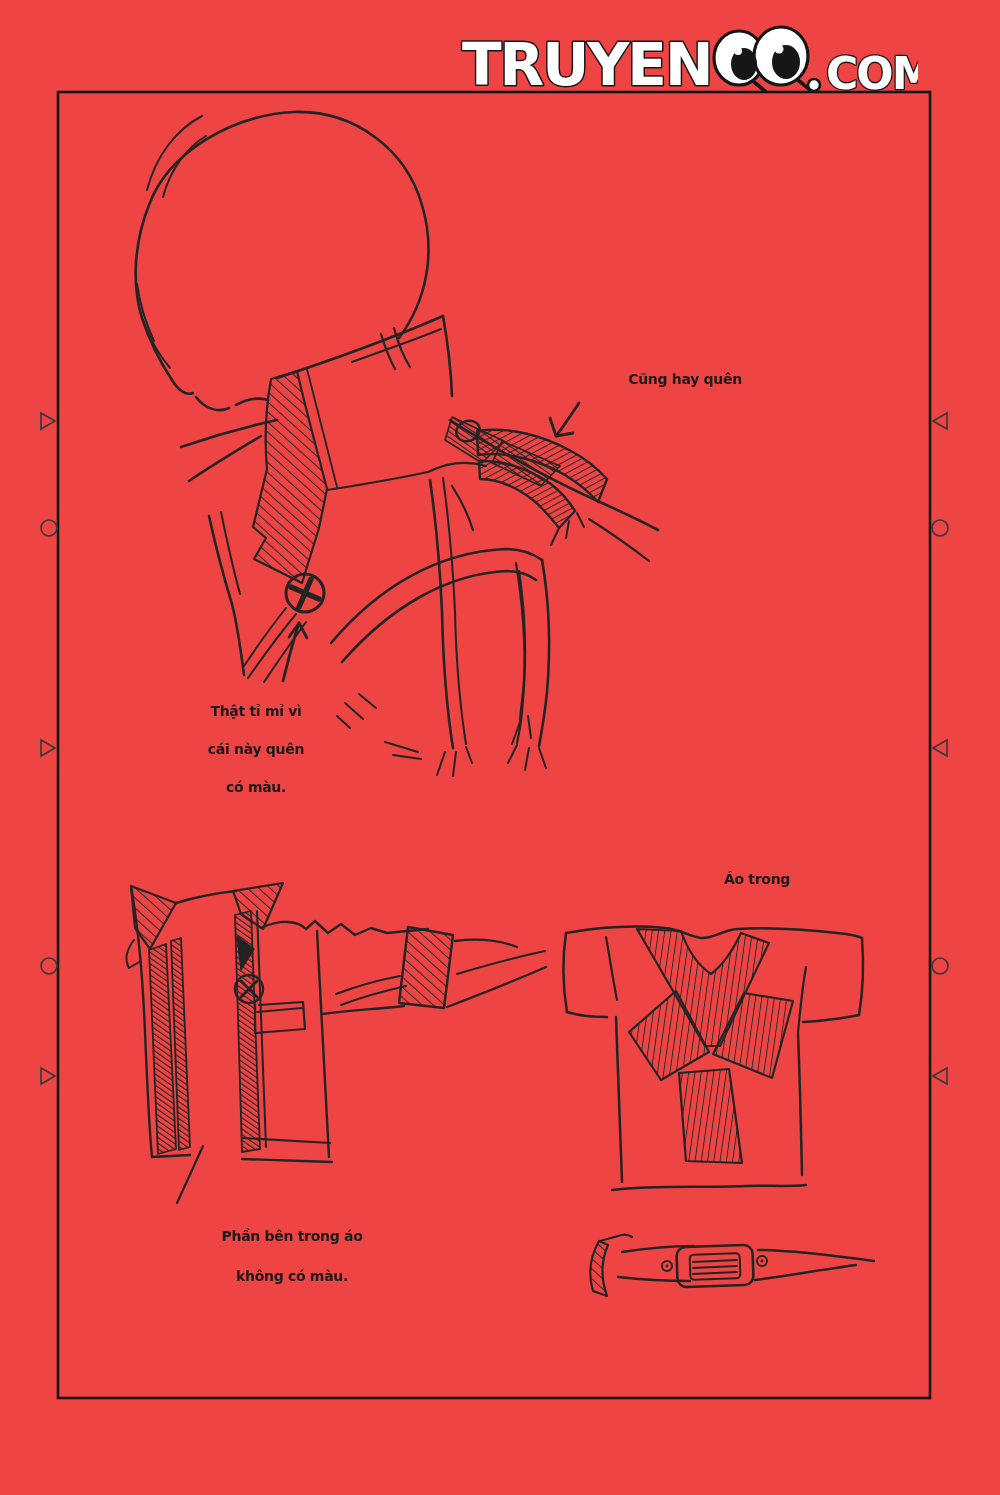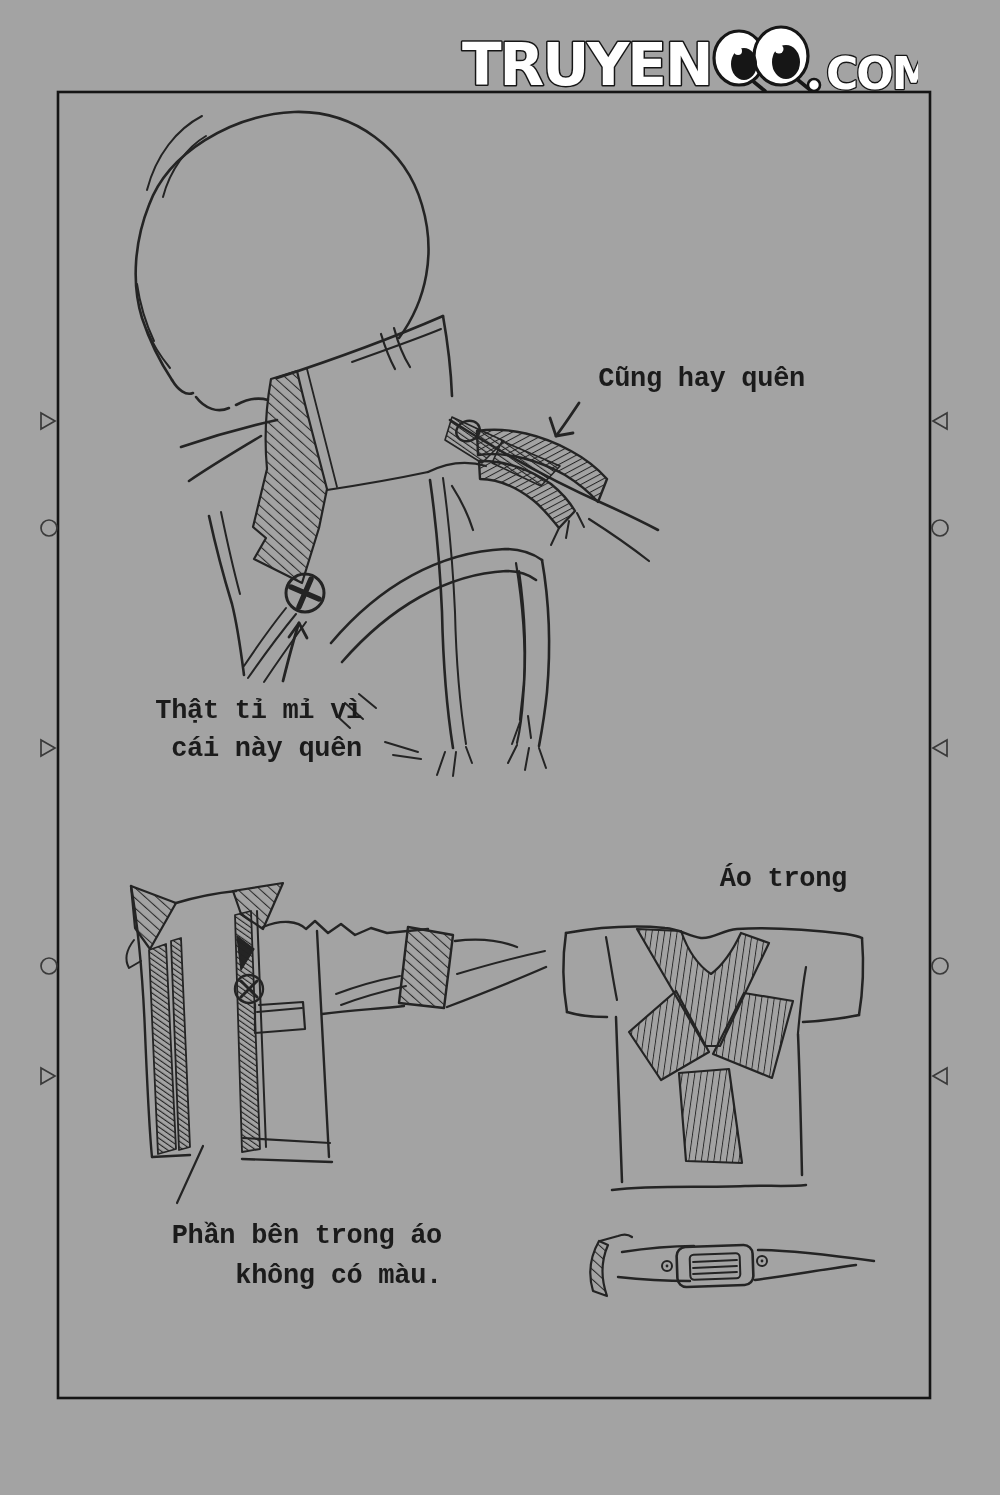--- a/index.html
+++ b/index.html
@@ -1,31 +1,31 @@
 <!DOCTYPE html>
 <html><head>
 <meta charset="utf-8">
 <style>
   html,body{margin:0;padding:0;background:#e8e8e8;}
   .stage{
     position:relative;width:1000px;height:1495px;margin:0 auto;
-    background:#a3a3a3;overflow:hidden;
+    background:#ef4444;overflow:hidden;
     font-family:"DejaVu Sans","Liberation Sans",sans-serif;
   }
   .art{position:absolute;left:0;top:0;width:1000px;height:1495px;}
   .logo{position:absolute;left:458px;top:22px;width:460px;height:80px;}
   .logo svg{width:100%;height:100%;display:block;}
   .logo text{
     font-family:"DejaVu Sans","Liberation Sans",sans-serif;
     font-weight:700;fill:#ffffff;stroke:#161616;
     paint-order:stroke;stroke-linejoin:round;
   }
   .note{
-    position:absolute;text-align:right;font-weight:700;color:#1b1b1b;
-    font-size:27px;line-height:38px;letter-spacing:-0.3px;white-space:nowrap;font-family:Liberation Mono, monospace;
+    position:absolute;text-align:center;font-weight:700;color:#1b1b1b;
+    font-size:14px;line-height:38px;letter-spacing:-0.3px;white-space:nowrap;
   }
   .note div{white-space:nowrap;}
 </style>
 </head>
 <body>
 
 <div class="stage">
 
   <div class="logo">
     <svg viewBox="0 0 460 78">
@@ -223,20 +223,21 @@
     </g>
   </svg>
 
   <div class="note" style="left:565px;top:360px;width:240px;">
     <div>Cũng hay quên</div>
   </div>
 
   <div class="note" style="left:150px;top:692px;width:212px;">
     <div>Thật tỉ mỉ vì</div>
     <div>cái này quên</div>
+    <div>có màu.</div>
   </div>
 
   <div class="note" style="left:142px;top:1216px;width:300px;line-height:40px;">
     <div>Phần bên trong áo</div>
     <div>không có màu.</div>
   </div>
 
   <div class="note" style="left:667px;top:860px;width:180px;">Áo trong</div>
 
 

